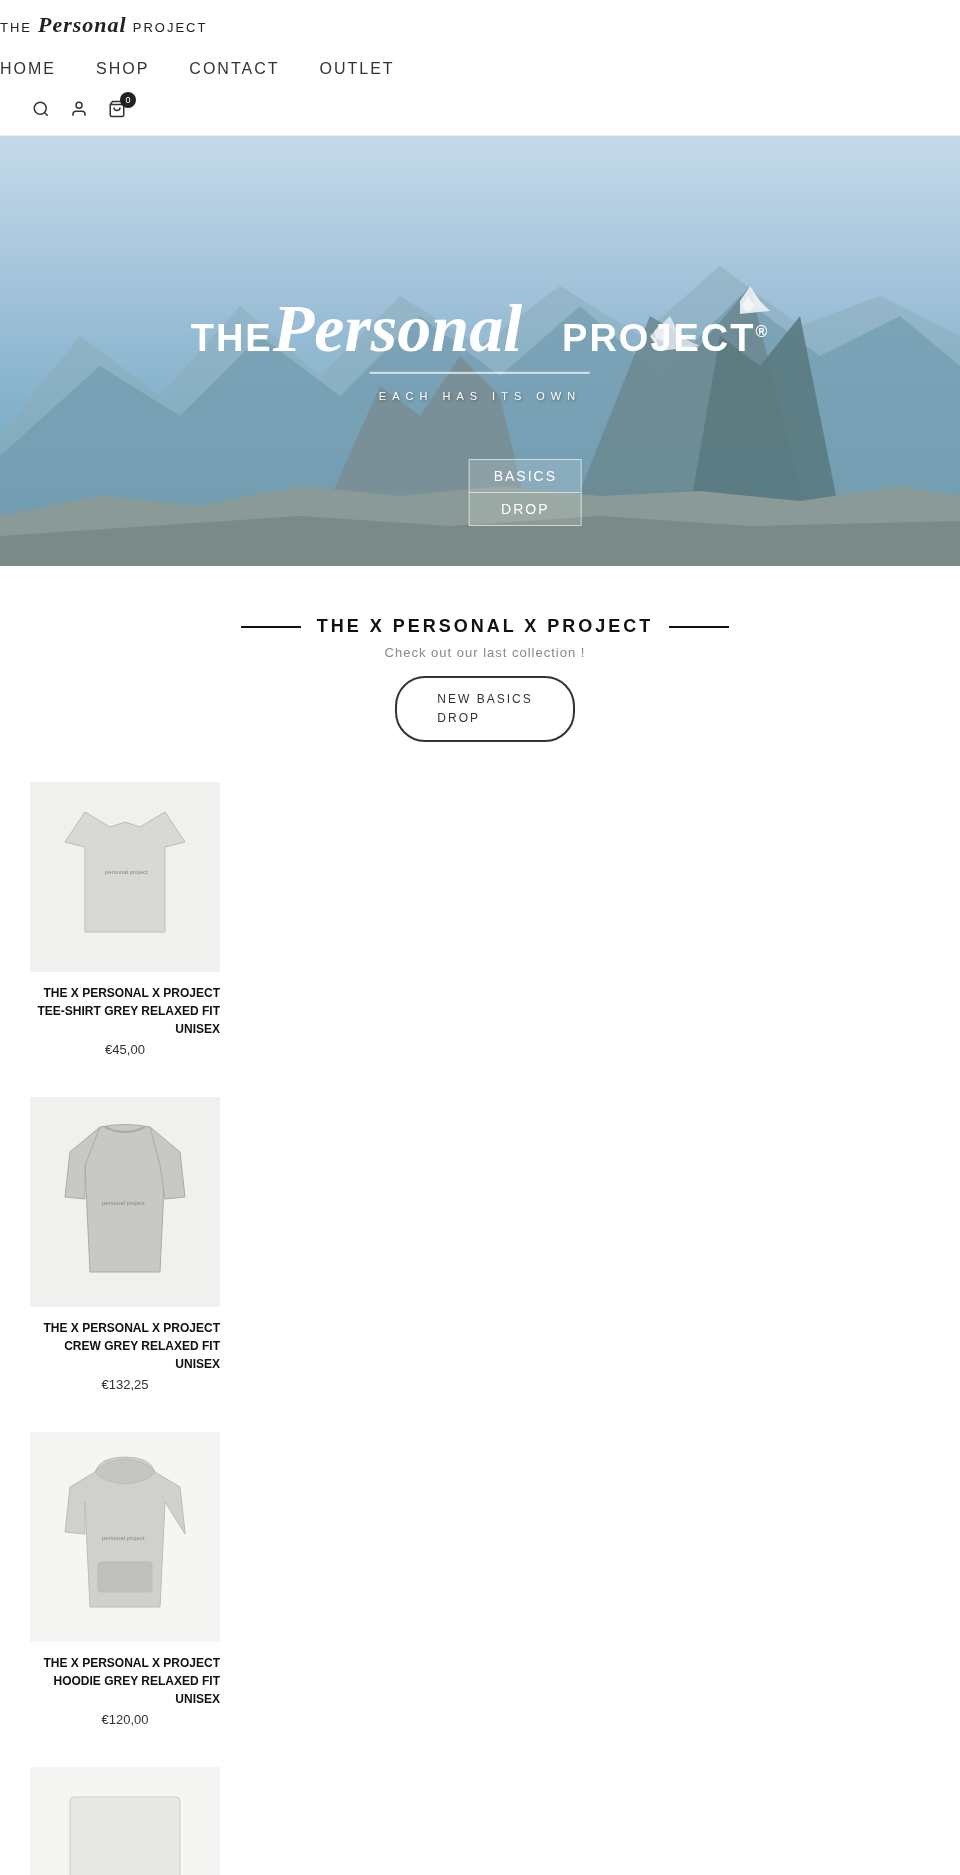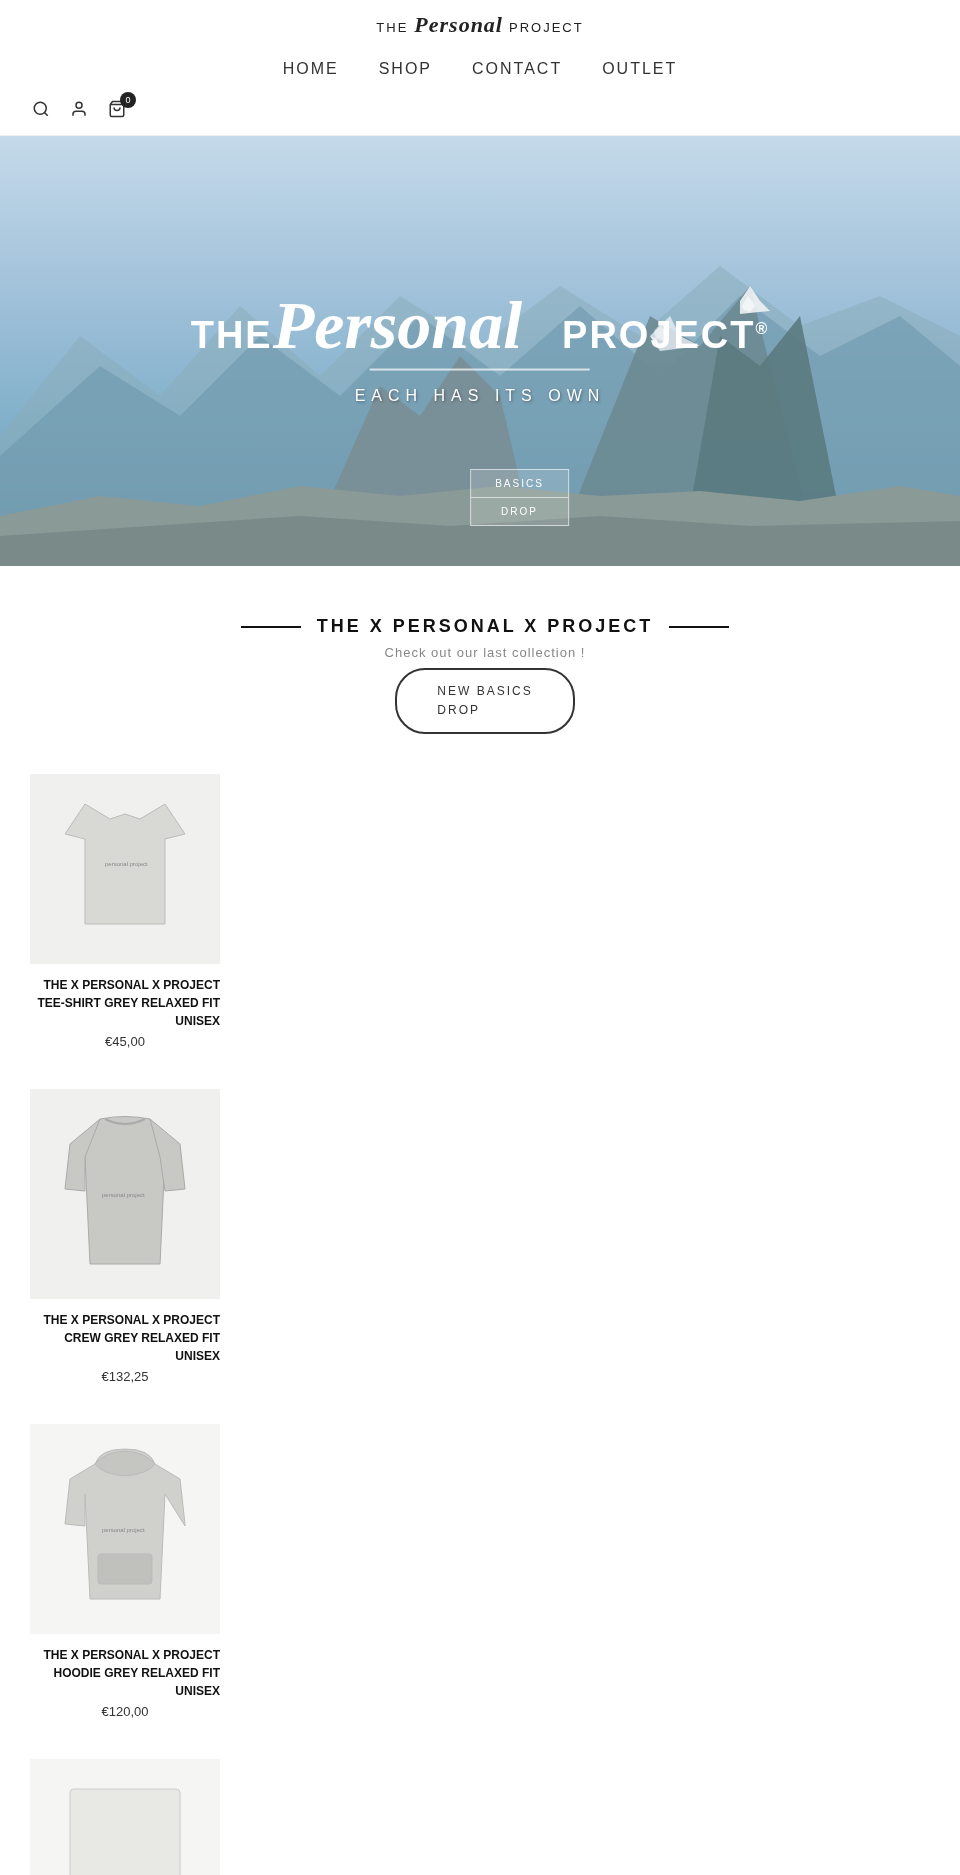--- a/index.html
+++ b/index.html
@@ -2,21 +2,20 @@
 <html><head>
   <meta charset="utf-8">
   <style>
     * { margin: 0; padding: 0; box-sizing: border-box; }
     body { font-family: Arial, Helvetica, sans-serif; background: #fff; width: 960px; }
 
     
     .header {
       display: flex;
       flex-direction: column;
-      align-items: center;
       padding: 12px 0 0 0;
       border-bottom: 1px solid #eee;
     }
     .logo-area {
       margin-bottom: 10px;
     }
     .logo-text {
       font-size: 18px;
       letter-spacing: 1px;
       color: #222;
@@ -102,21 +101,21 @@
       display: flex;
       align-items: baseline;
       justify-content: center;
     }
     .hero-the { font-size: 38px; font-family: Arial, sans-serif; font-weight: bold; color: #fff; text-transform: uppercase; letter-spacing: 2px; }
     .hero-personal { font-size: 68px; font-family: 'Georgia', serif; font-style: italic; font-weight: bold; color: #fff; }
     .hero-project { font-size: 38px; font-family: Liberation Sans, sans-serif; font-weight: bold; color: #fff; text-transform: uppercase; letter-spacing: 2px; margin-left: 40px; }
     .hero-registered { font-size: 16px; color: #fff; vertical-align: super; }
     .hero-tagline {
       color: #fff;
-      font-size: 16px;
+      font-size: 11px;
       letter-spacing: 6px;
       text-transform: uppercase;
       margin-top: 16px;
       text-shadow: 1px 1px 3px rgba(0,0,0,0.4);
     }
     .hero-underline {
       width: 220px;
       height: 2px;
       background: rgba(255,255,255,0.7);
       margin: 4px auto 0 auto;
@@ -130,21 +129,21 @@
       transform: translateX(-10%);
       display: flex;
       flex-direction: column;
       gap: 0;
       z-index: 10;
     }
     .hero-btn {
       background: rgba(255,255,255,0.15);
       border: 1px solid rgba(255,255,255,0.6);
       color: #fff;
-      font-size: 10px;
+      font-size: 14px;
       letter-spacing: 2px;
       text-transform: uppercase;
       padding: 8px 24px;
       cursor: pointer;
       text-align: center;
     }
     .hero-btn:first-child { border-bottom: none; }
 
     
     .section-title-area {
@@ -165,21 +164,21 @@
     }
     .section-title-line {
       height: 2px;
       width: 60px;
       background: #111;
     }
     .section-subtitle {
       color: #888;
       font-size: 13px;
       letter-spacing: 1px;
-      margin-bottom: 8px;
+      margin-bottom: 16px;
     }
     .cta-btn {
       display: inline-block;
       border: 2px solid #333;
       border-radius: 30px;
       padding: 12px 40px;
       font-size: 12px;
       letter-spacing: 2px;
       text-transform: uppercase;
       color: #333;

